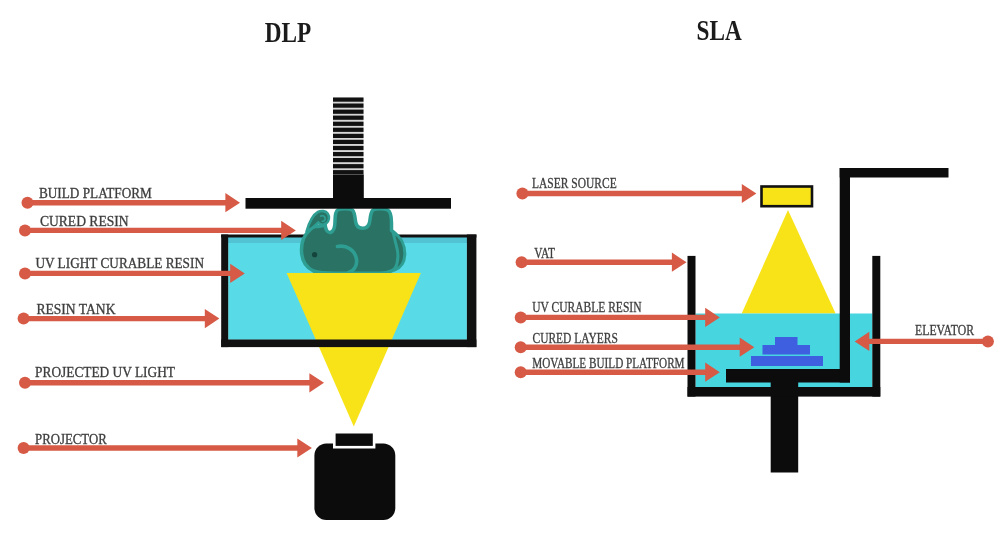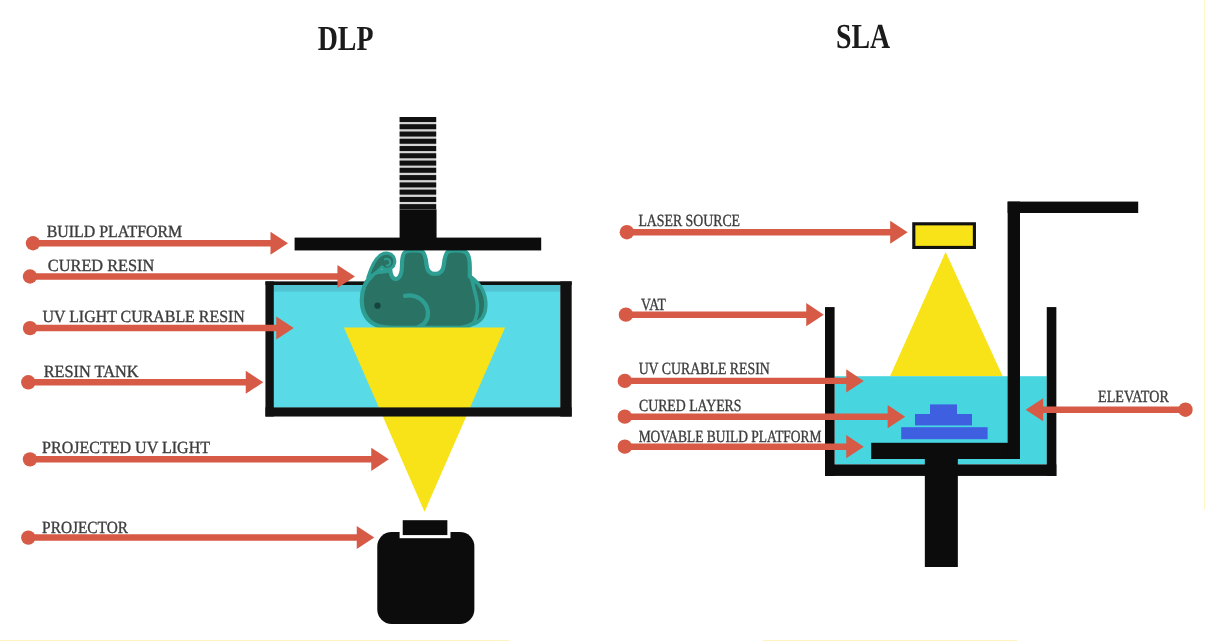--- a/index.html
+++ b/index.html
@@ -1,16 +1,16 @@
 <!DOCTYPE html>
 <html><head>
 <meta charset="utf-8">
 <style>
 html,body{margin:0;padding:0;background:#fff;}
-#wrap{position:relative;width:1004px;height:534px;background:#fde047;overflow:hidden;}
+#wrap{position:relative;width:1004px;height:534px;background:#15803d;overflow:hidden;}
 text{font-family:"Liberation Serif",serif;fill:#3d3d3d;}
 .lbl{font-size:14.2px;stroke:#3d3d3d;stroke-width:0.3px;}
 .ttl{font-size:29.4px;font-weight:bold;fill:#1b1b1b;}
 </style>
 </head>
 <body>
 <div id="wrap">
 <svg width="1004" height="534" viewBox="0 0 1004 534" xmlns="http://www.w3.org/2000/svg">
 <rect x="0" y="0" width="1004" height="534" fill="#ffffff"></rect>
 

